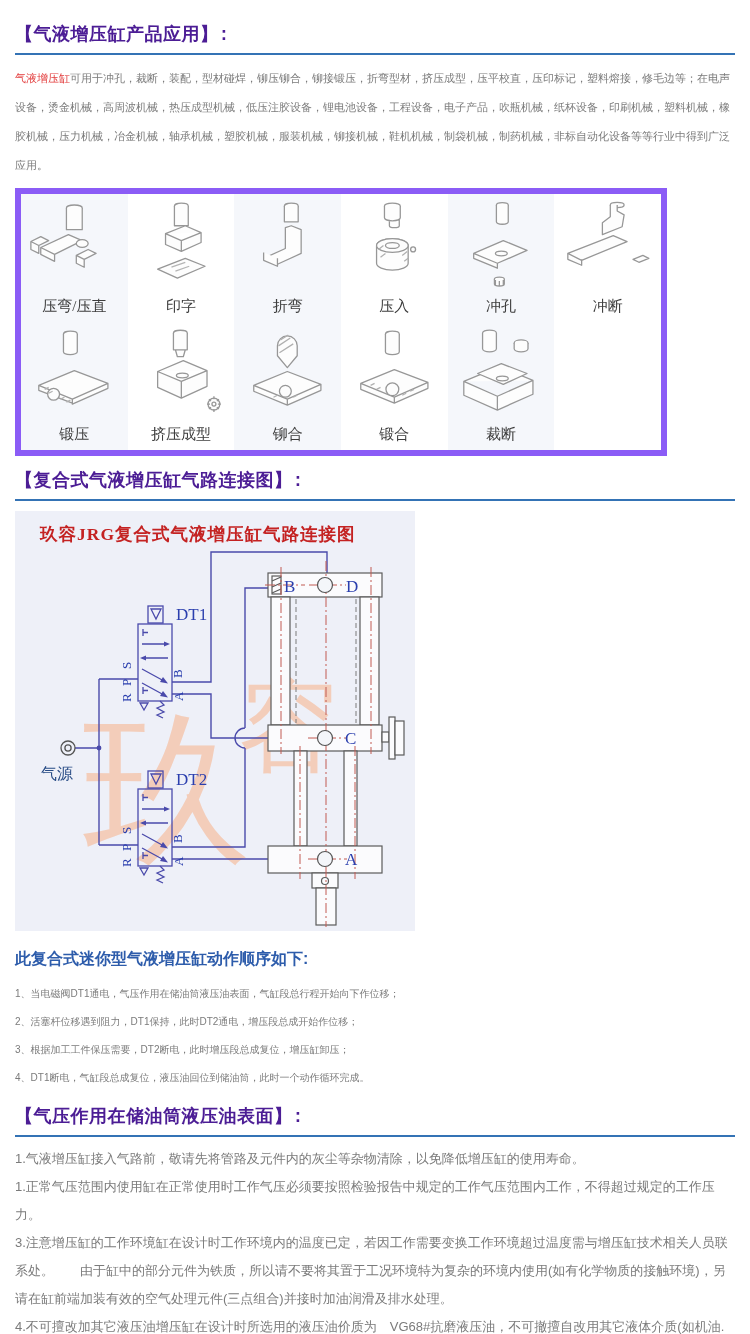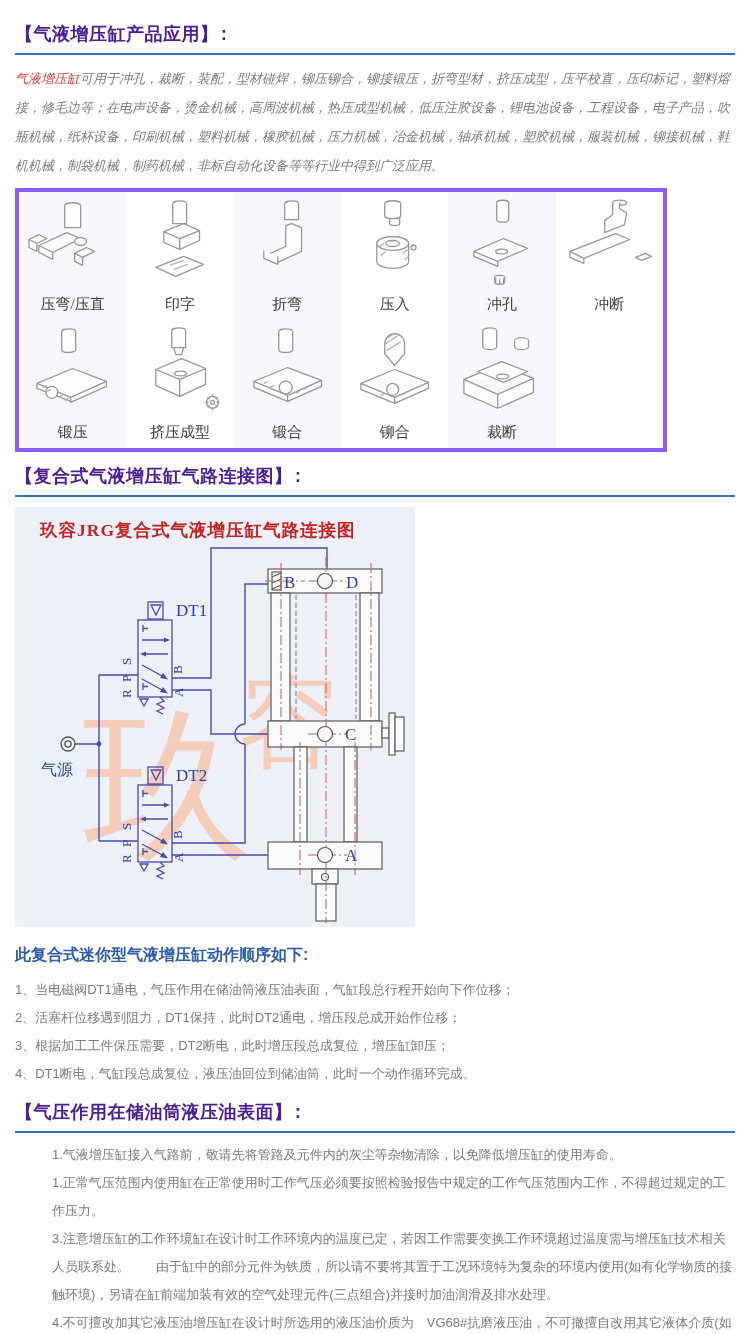--- a/index.html
+++ b/index.html
@@ -1,31 +1,31 @@
 <!DOCTYPE html>
 <html><head>
 <meta charset="utf-8">
 <style>
   * { box-sizing: border-box; margin: 0; padding: 0; }
   body { background: #fff; font-family: "Liberation Sans", sans-serif; }
   .page { width: 750px; background: #fff; padding: 10px 15px 20px 15px; position: relative; }
   h2.sec-title { font-size: 18px; font-weight: bold; color: #4c1d95; margin: 12px 0 7px 0; letter-spacing: 0.5px; font-family: Liberation Mono, monospace; }
   .title-rule { border-bottom: 2px solid #3473b5; margin-bottom: 6px; }
-  .intro { font-size: 13px; color: #7b7b7b; line-height: 29px; margin: 9px 0 8px 0; font-style: italic; }
+  .intro { font-size: 11px; color: #7b7b7b; line-height: 29px; margin: 9px 0 8px 0; }
   .hl { color: #e23a3a; }
-  .app-grid { width: 652px; border: 4px solid #8b5cf6; display: grid; grid-template-columns: repeat(6, 1fr); background: #fff; margin: 4px 0 10px 0; }
+  .app-grid { width: 652px; border: 6px solid #8b5cf6; display: grid; grid-template-columns: repeat(6, 1fr); background: #fff; margin: 4px 0 10px 0; }
   .app-cell { height: 128px; text-align: center; overflow: hidden; }
   .app-cell:nth-child(odd) { background: #f5f7fb; }
   .app-cell svg { width: 100%; height: 103px; display: block; }
   .app-label { font-family: "Liberation Serif", "DejaVu Serif", serif; font-size: 15px; color: #3d3d3d; }
   .diagram { width: 400px; height: 420px; background: #eef0f8; margin: 10px 0 14px 0; }
   .seq-intro { color: #2d5cab; font-weight: bold; font-size: 16px; margin: 18px 0 10px 0; }
-  .seq-step { color: #7b7b7b; font-size: 13px; line-height: 28px; }
+  .seq-step { color: #7b7b7b; font-size: 10px; line-height: 28px; }
   .notes { margin-top: 8px; }
-  .note { color: #7b7b7b; font-size: 13px; line-height: 28px; margin-left: 37px; }
+  .note { color: #7b7b7b; font-size: 13px; line-height: 28px; }
 </style>
 </head>
 <body>
 
 <div class="page">
 
   <section>
     <h2 class="sec-title">【气液增压缸产品应用】:</h2>
     <div class="title-rule"></div>
     <p class="intro"><span class="hl">气液增压缸</span><span>可用于冲孔，裁断，装配，型材碰焊，铆压铆合，铆接锻压，折弯型材，挤压成型，压平校直，压印标记，塑料熔接，修毛边等；在电声设备，烫金机械，高周波机械，热压成型机械，低压注胶设备，锂电池设备，工程设备，电子产品，吹瓶机械，纸杯设备，印刷机械，塑料机械，橡胶机械，压力机械，冶金机械，轴承机械，塑胶机械，服装机械，铆接机械，鞋机机械，制袋机械，制药机械，非标自动化设备等等行业中得到广泛应用。</span></p>
@@ -126,40 +126,40 @@
               <circle cx="87" cy="81" r="6"></circle>
               <circle cx="87" cy="81" r="2"></circle>
     <path d="M87 73 v3 M87 86 v3 M80 81 h3 M91 81 h3 M82 76 l2 2 M90 84 l2 2 M92 76 l-2 2 M84 84 l-2 2"></path>
             </g>
           </svg>
           <div class="app-label">挤压成型</div>
         </div>
         <div class="app-cell">
           <svg viewBox="0 0 108 100">
             <g stroke="#979797" stroke-width="1.3" fill="#fdfdfd" stroke-linejoin="round">
+              <path d="M44 22 a10 10 0 0 1 20 0 v10 l-10 12 -10 -12 z"></path>
+    <path d="M47 16 l8 -5 M45 22 l12 -8 M46 29 l14 -9" stroke="#b0b0b0"></path>
+    <path d="M20 62 l34 -14 34 13 -34 15 z M20 62 v6 l34 14 v-6 M88 61 v6 l-34 15 v-6"></path>
+    <circle cx="52" cy="68" r="6"></circle>
+              <path d="M40 74 l4 -2 M60 74 l4 -2" stroke="#b0b0b0"></path>
+            </g>
+          </svg>
+          <div class="app-label">铆合</div>
+        </div>
+        <div class="app-cell">
+          <svg viewBox="0 0 108 100">
+            <g stroke="#979797" stroke-width="1.3" fill="#fdfdfd" stroke-linejoin="round">
               <ellipse cx="52" cy="10" rx="7" ry="2.8"></ellipse>
               <path d="M45 10 v18 a7 2.8 0 0 0 14 0 v-18"></path>
     <path d="M20 60 l34 -14 34 13 -34 15 z M20 60 v6 l34 14 v-6 M88 59 v6 l-34 15 v-6"></path>
     <circle cx="52" cy="66" r="6.5"></circle>
               <path d="M30 62 l4 -2 M36 66 l4 -2 M62 72 l4 -2 M70 68 l4 -2" stroke="#b0b0b0"></path>
             </g>
           </svg>
           <div class="app-label">锻合</div>
-        </div>
-        <div class="app-cell">
-          <svg viewBox="0 0 108 100">
-            <g stroke="#979797" stroke-width="1.3" fill="#fdfdfd" stroke-linejoin="round">
-              <path d="M44 22 a10 10 0 0 1 20 0 v10 l-10 12 -10 -12 z"></path>
-    <path d="M47 16 l8 -5 M45 22 l12 -8 M46 29 l14 -9" stroke="#b0b0b0"></path>
-    <path d="M20 62 l34 -14 34 13 -34 15 z M20 62 v6 l34 14 v-6 M88 61 v6 l-34 15 v-6"></path>
-    <circle cx="52" cy="68" r="6"></circle>
-              <path d="M40 74 l4 -2 M60 74 l4 -2" stroke="#b0b0b0"></path>
-            </g>
-          </svg>
-          <div class="app-label">铆合</div>
         </div>
         <div class="app-cell">
           <svg viewBox="0 0 108 100">
             <g stroke="#979797" stroke-width="1.3" fill="#fdfdfd" stroke-linejoin="round">
               <ellipse cx="42" cy="9" rx="7" ry="3"></ellipse>
               <path d="M35 9 v16 a7 3 0 0 0 14 0 v-16"></path>
     <ellipse cx="74" cy="19" rx="7" ry="3"></ellipse>
               <path d="M67 19 v6 a7 3 0 0 0 14 0 v-6"></path>
     <path d="M16 58 l36 -15 34 14 v14 l-36 16 -34 -15 z M16 58 l34 15 36 -16 M50 73 v14"></path>
     <path d="M30 50 l24 -10 26 10 -24 11 z"></path>

